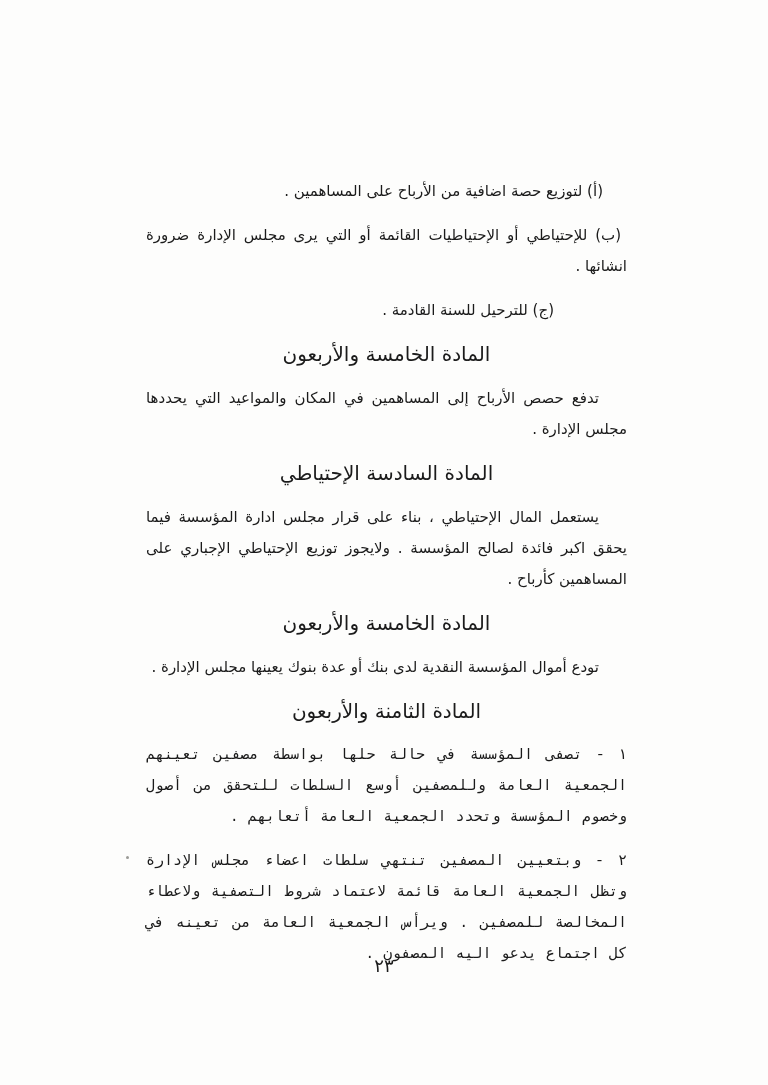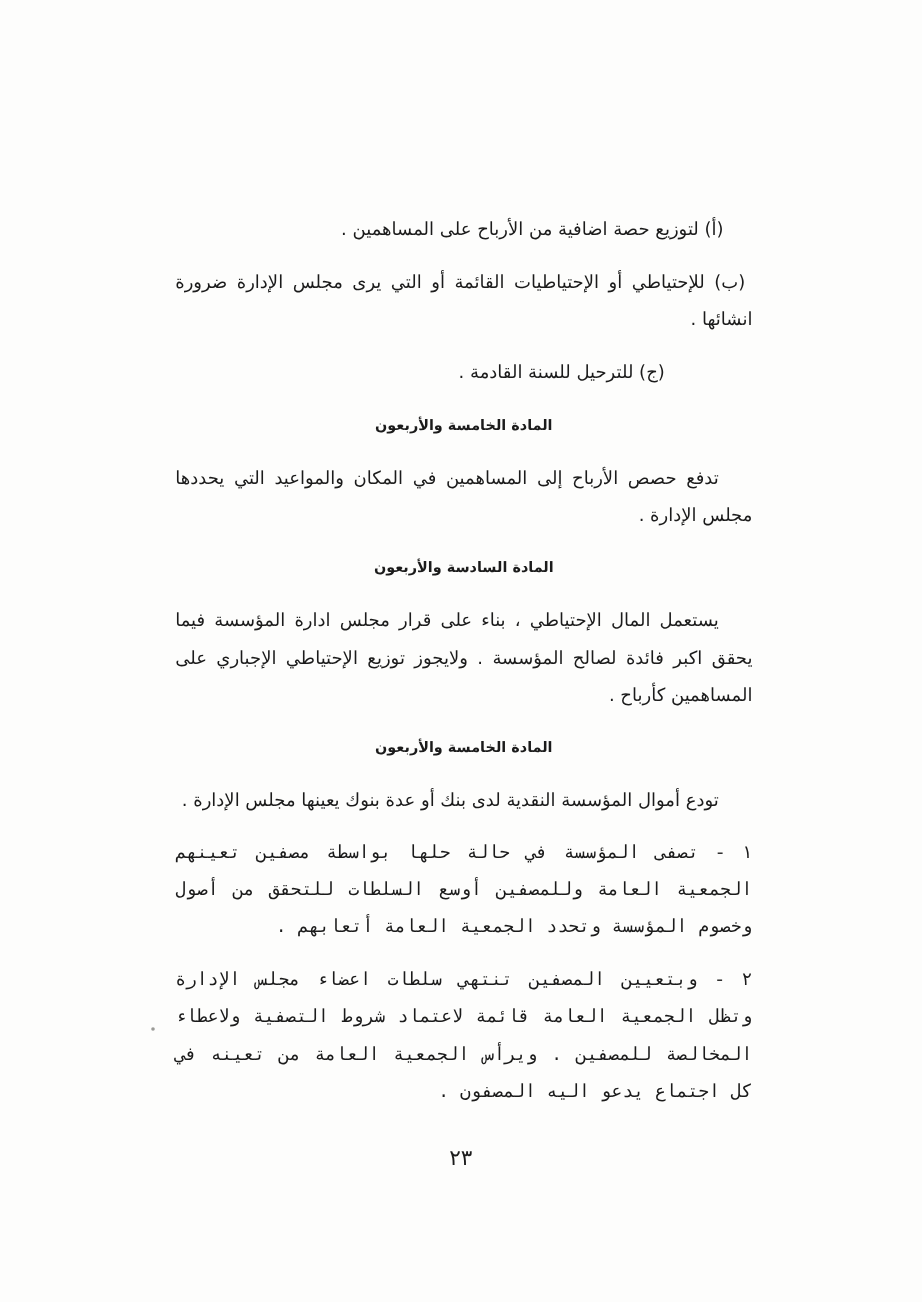--- a/index.html
+++ b/index.html
@@ -29,22 +29,22 @@
     margin: 13px;
     font-size: 15px;
     line-height: 31px;
   }
   
   .li-a { text-indent: 24px; }
   .li-b { text-indent: 6px; }
   .li-c { text-indent: 73px; }
   
   .article-title {
-    font-size: 12px;
-    font-weight: bold;
+    font-size: 20px;
+    font-weight: normal;
     text-align: center;
     margin: 13px 0 7px 0;
     line-height: 31px;
   }
   
   .para { text-indent: 28px; }
   
   .num-item { text-indent: 0; font-family: Liberation Mono, monospace; }
   .page-number {
     position: absolute;
@@ -76,30 +76,31 @@
     <p class="li-a">(أ) لتوزيع حصة اضافية من الأرباح على المساهمين .</p>
     <p class="li-b">(ب) للإحتياطي أو الإحتياطيات القائمة أو التي يرى مجلس الإدارة ضرورة انشائها .</p>
     <p class="li-c">(ج) للترحيل للسنة القادمة .</p>
 
     <section>
       <h2 class="article-title">المادة الخامسة والأربعون</h2>
       <p class="para">تدفع حصص الأرباح إلى المساهمين في المكان والمواعيد التي يحددها مجلس الإدارة .</p>
     </section>
 
     <section>
-      <h2 class="article-title">المادة السادسة والأربعون</h2>
+      <h2 class="article-title">المادة السادسة الإحتياطي</h2>
       <p class="para">يستعمل المال الإحتياطي ، بناء على قرار مجلس ادارة المؤسسة فيما يحقق اكبر فائدة لصالح المؤسسة . ولايجوز توزيع الإحتياطي الإجباري على المساهمين كأرباح .</p>
     </section>
 
     <section>
       <h2 class="article-title">المادة الخامسة والأربعون</h2>
       <p class="para">تودع أموال المؤسسة النقدية لدى بنك أو عدة بنوك يعينها مجلس الإدارة .</p>
     </section>
 
     <section>
+      <h2 class="article-title">المادة الثامنة والأربعون</h2>
       <p class="num-item">١ - تصفى المؤسسة في حالة حلها بواسطة مصفين تعينهم الجمعية العامة وللمصفين أوسع السلطات للتحقق من أصول وخصوم المؤسسة وتحدد الجمعية العامة أتعابهم .</p>
       <p class="num-item">٢ - وبتعيين المصفين تنتهي سلطات اعضاء مجلس الإدارة وتظل الجمعية العامة قائمة لاعتماد شروط التصفية ولاعطاء المخالصة للمصفين . ويرأس الجمعية العامة من تعينه في كل اجتماع يدعو اليه المصفون .</p>
     </section>
 
   </div>
 
   <div class="page-number">٢٣</div>
   <div class="speck"></div>
 </div>
 

